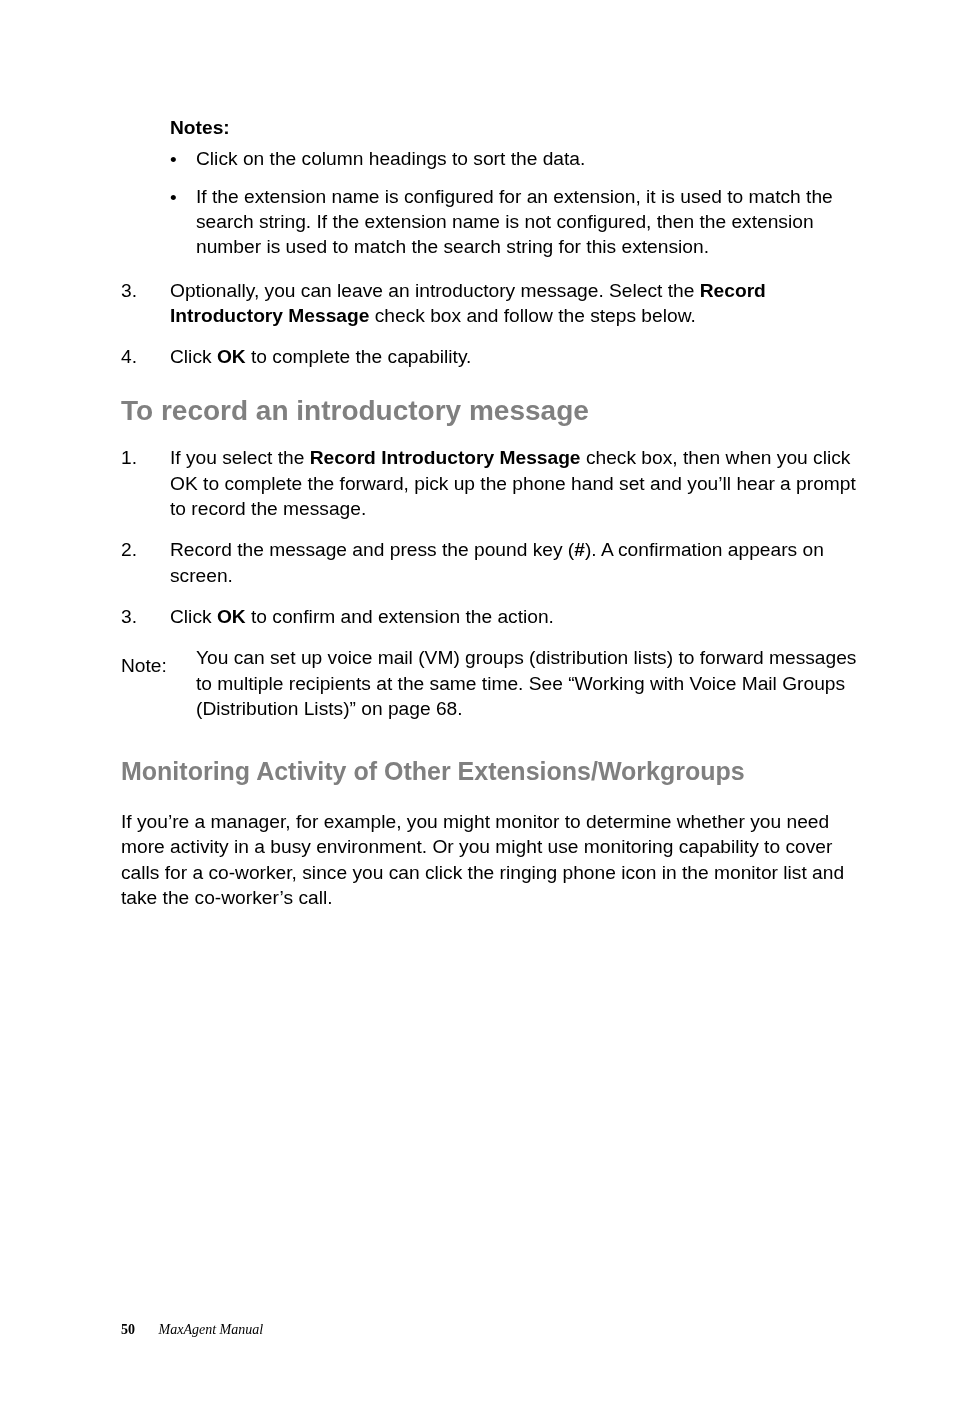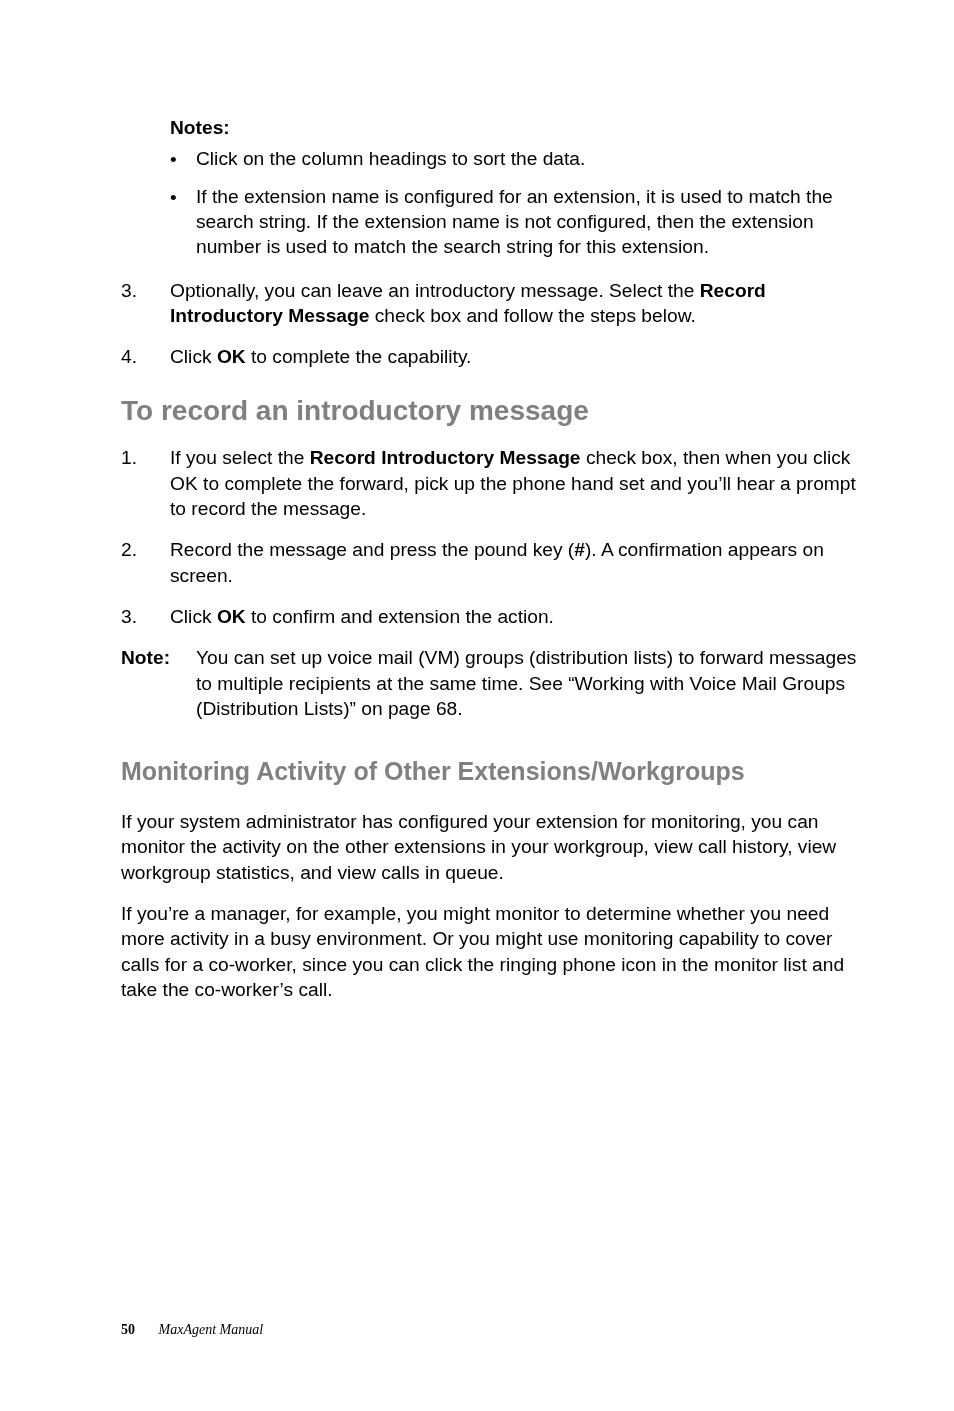--- a/index.html
+++ b/index.html
@@ -74,22 +74,22 @@
     line-height: 1.18;
   }
   .note-para {
     position: relative;
     padding-left: 75px;
     margin-bottom: 18px;
   }
   .note-para .note-label {
     position: absolute;
     left: 0;
-    top: 0;
-    font-weight: bold;
+    top: 8px;
+    font-weight: normal;
   }
   .para {
     margin-bottom: 16px;
     line-height: 1.32;
   }
   .footer {
     position: absolute;
     left: 121px;
     bottom: 72px;
     font-size: 14px;
@@ -155,23 +155,20 @@
 
   <div class="note-para body-text">
     <span class="note-label">Note:</span>
     <span>You can set up voice mail (VM) groups (distribution lists) to forward messages to multiple recipients at the same time. See “Working with Voice Mail Groups (Distribution Lists)” on page 68.</span>
   </div>
 
   <div class="h1">
     <span>Monitoring Activity of Other Extensions/Workgroups</span>
   </div>
 
-  <div class="para body-text">
-    <span>If your system administrator has configured your extension for monitoring, you can monitor the activity on the other extensions in your workgroup, view call history, view workgroup statistics, and view calls in queue.</span>
-  </div>
 
   <div class="para body-text">
     <span>If you’re a manager, for example, you might monitor to determine whether you need more activity in a busy environment. Or you might use monitoring capability to cover calls for a co-worker, since you can click the ringing phone icon in the monitor list and take the co-worker’s call.</span>
   </div>
 
   <div class="footer">
     <span class="pnum">50</span>
     <span class="doctitle">MaxAgent Manual</span>
   </div>
 

